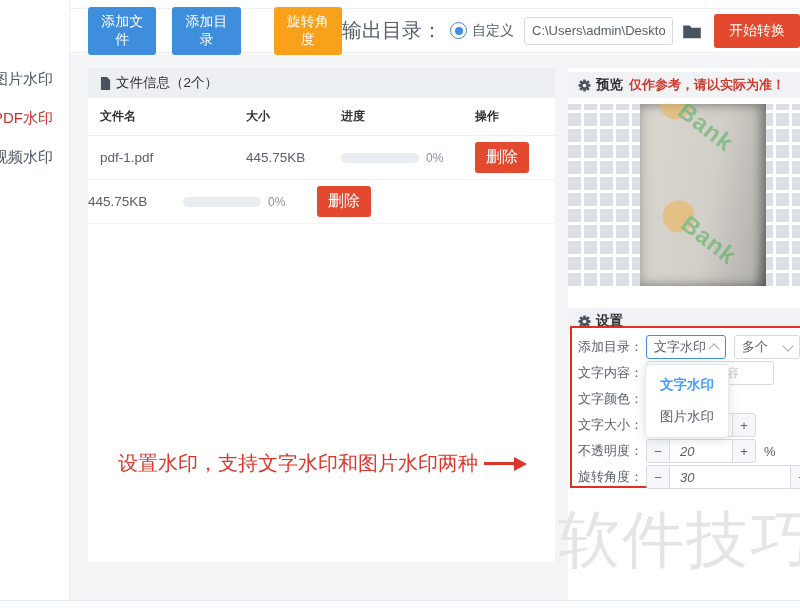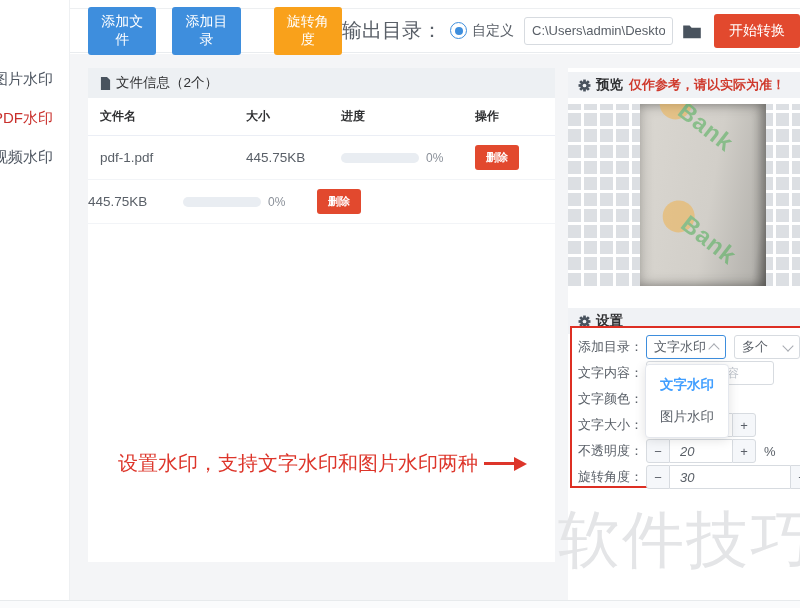--- a/index.html
+++ b/index.html
@@ -32,21 +32,21 @@
   .panel-head{height:30px;background:#edf0f3;display:flex;align-items:center;padding:0 12px;font-size:13.5px;color:#303133;}
   .panel-head .ic{margin-right:5px;line-height:0;}
   .thead{display:flex;align-items:center;height:37px;border-bottom:1px solid #ebeef5;font-size:12px;font-weight:bold;color:#303133;}
   .trow{display:flex;align-items:center;height:43px;border-bottom:1px solid #f2f4f7;font-size:13.5px;color:#5a6068;}
   .c1{width:158px;padding-left:12px;box-sizing:border-box;}
   .c2{width:95px;}
   .c3{width:134px;display:flex;align-items:center;}
   .c4{flex:1;}
   .pbar{width:78px;height:10px;border-radius:5px;background:#e9edf2;}
   .pct{font-size:12px;color:#8a9099;margin-left:7px;}
-  .btn-del{background:#e2492e;color:#fff;border:none;border-radius:3px;font-size:11px;padding:5px 11px;cursor:pointer;font-family:inherit;font-weight:bold;}
+  .btn-del{background:#e2492e;color:#fff;border:none;border-radius:3px;font-size:16px;padding:5px 11px;cursor:pointer;font-family:inherit;}
 
   
   .right-panel{position:absolute;left:568px;top:68px;width:244px;height:532px;background:#fff;z-index:1;}
   .rp-head{height:26px;margin-top:4px;background:#f0f2f5;display:flex;align-items:center;padding:0 10px;font-size:13.5px;color:#303133;font-weight:bold;}
   .rp-head .ic{margin-right:5px;line-height:0;}
   .notice{color:#cf3a2d;margin-left:6px;font-size:13px;}
   .checker{position:relative;margin-top:6px;height:182px;width:244px;overflow:hidden;
     background:
       repeating-linear-gradient(0deg, transparent 0 13px, #fff 13px 16px),
       repeating-linear-gradient(90deg, #dcdfe3 0 13px, #fff 13px 16px);}

